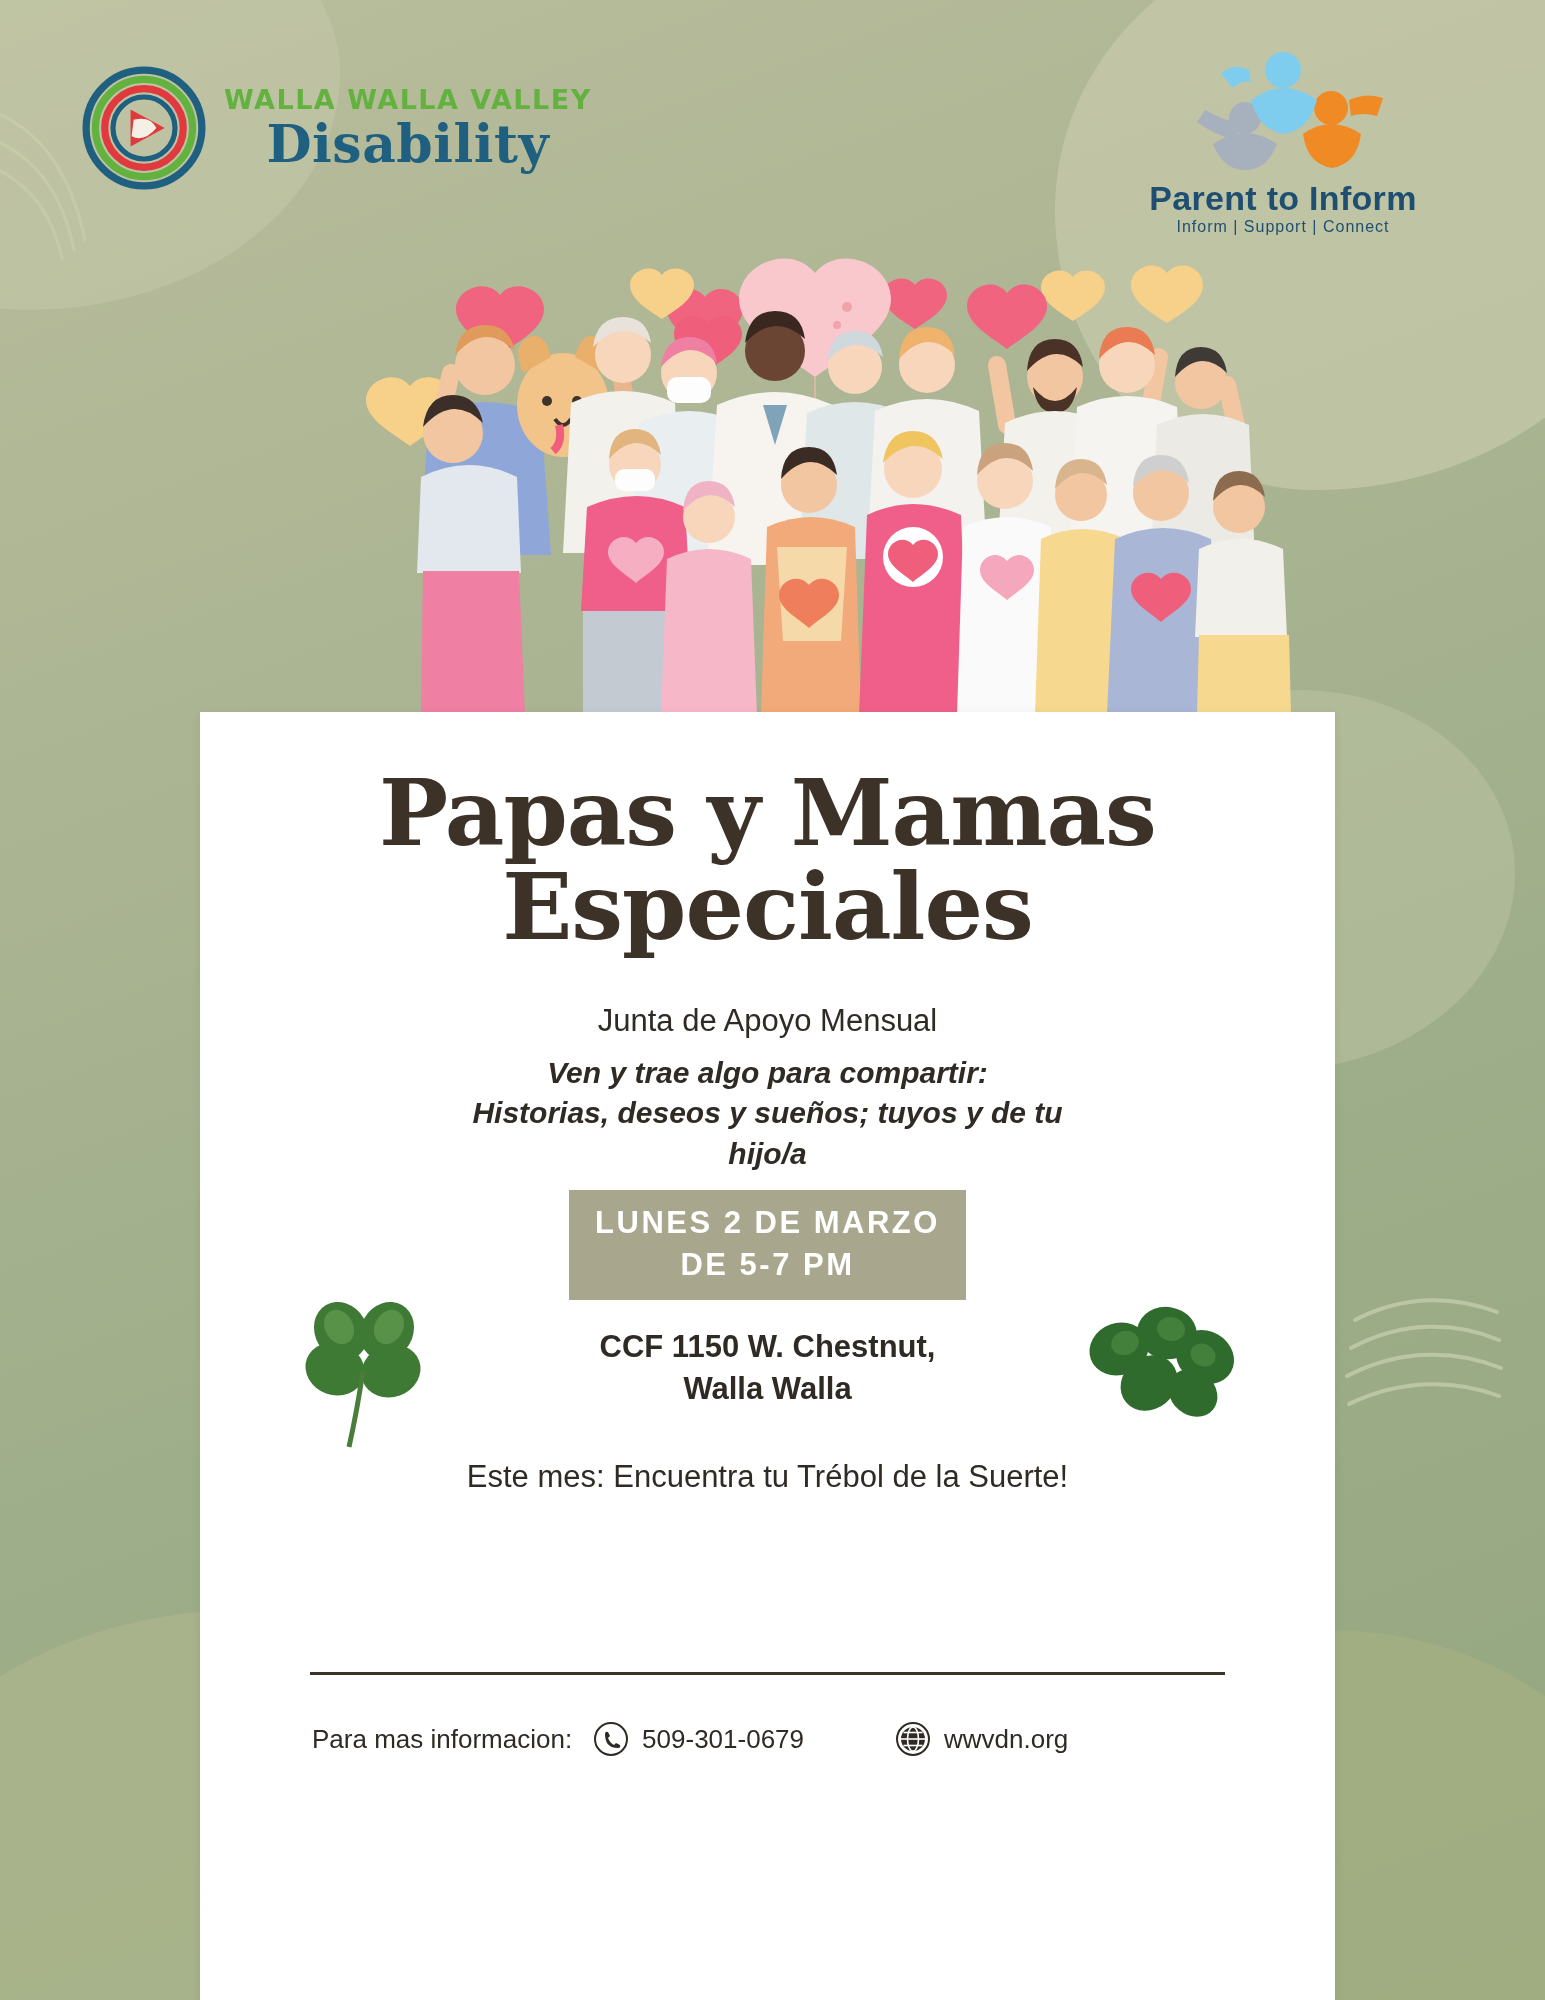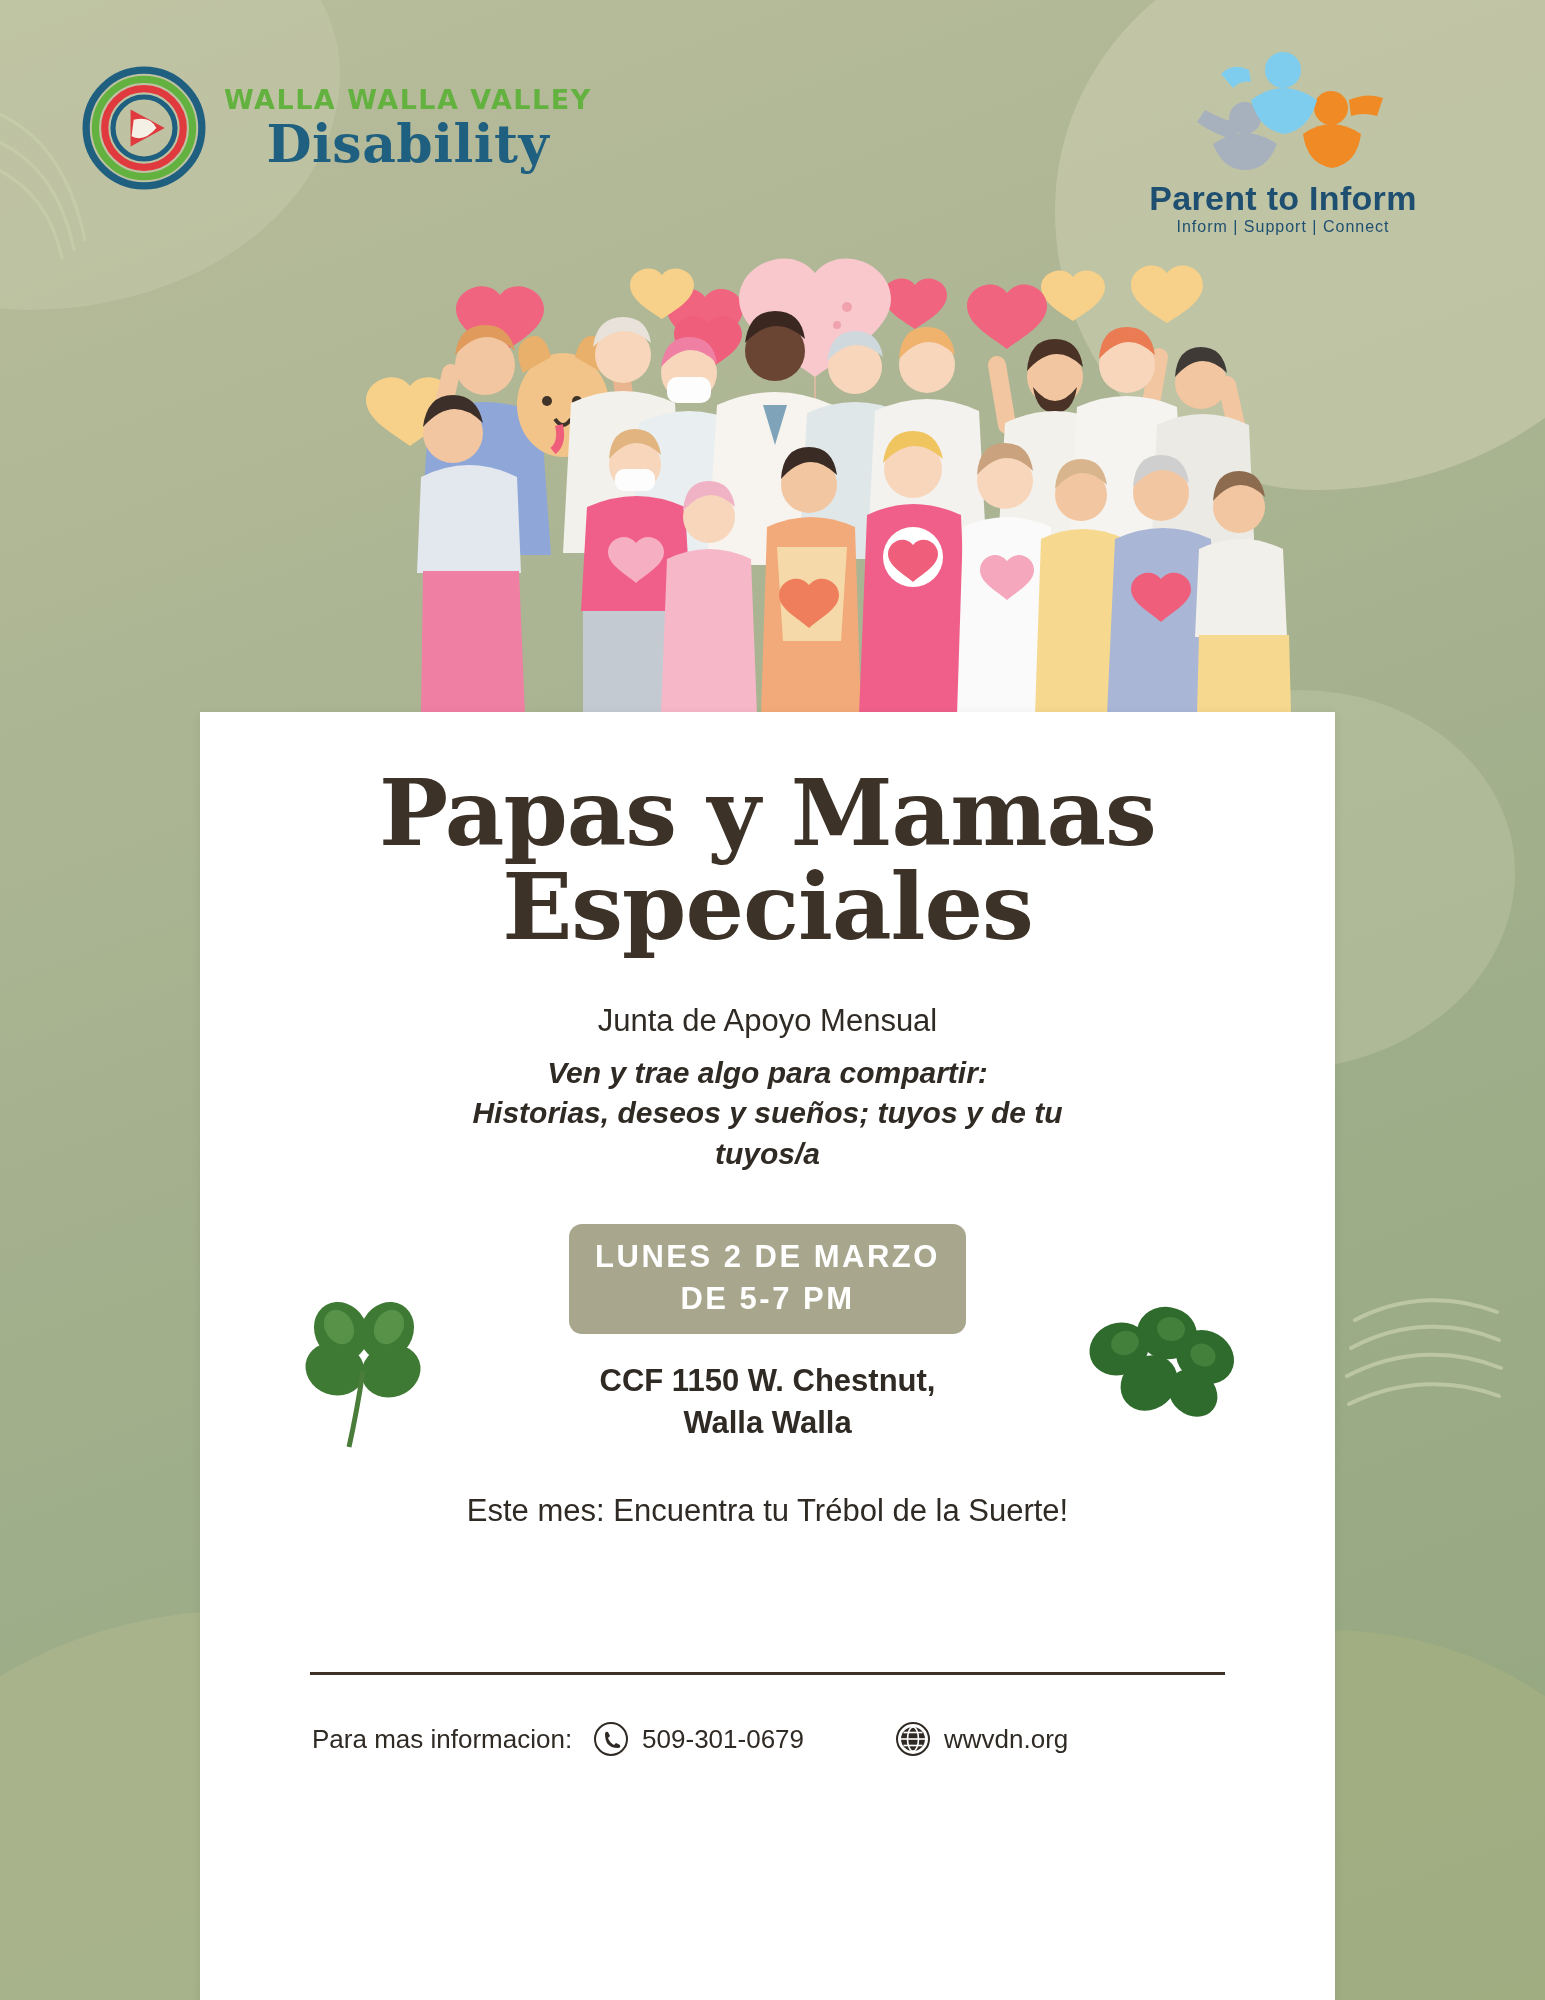--- a/index.html
+++ b/index.html
@@ -177,22 +177,21 @@
   .date-badge {
     display: inline-block;
     background: #a8a68d;
     color: #ffffff;
     font-size: 31px;
     font-weight: 700;
     letter-spacing: 2.5px;
     line-height: 1.35;
     padding: 12px 26px 14px 26px;
     text-align: center;
-    margin-top: 50px;
-    border-radius: 13px;
+    margin-top: 16px;
   }
   .address {
     font-size: 31px;
     font-weight: 700;
     color: #2f2a24;
     line-height: 1.35;
     margin-top: 26px;
     text-align: center;
   }
   .this-month {
@@ -443,21 +442,21 @@
 
     <h1 class="headline">
       <span>Papas y Mamas</span><br>
       <span>Especiales</span>
     </h1>
 
     <div class="body-block">
       <div class="line-regular">Junta de Apoyo Mensual</div>
       <div class="line-italic">Ven y trae algo para compartir:</div>
       <div class="line-italic">Historias, deseos y sueños; tuyos y de tu</div>
-      <div class="line-italic">tuyos/a</div>
+      <div class="line-italic">hijo/a</div>
     </div>
 
     <div style="text-align:center;">
       <div class="date-badge">
         <span>LUNES 2 DE MARZO</span><br>
         <span>DE 5-7 PM</span>
       </div>
     </div>
 
     <div class="address">

